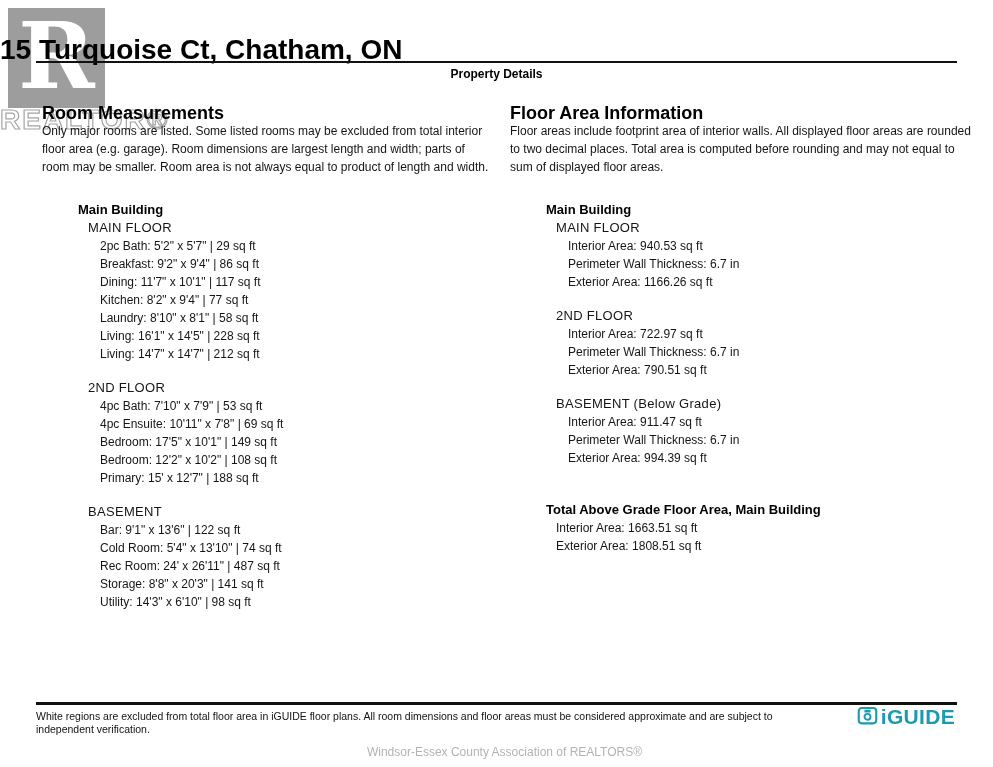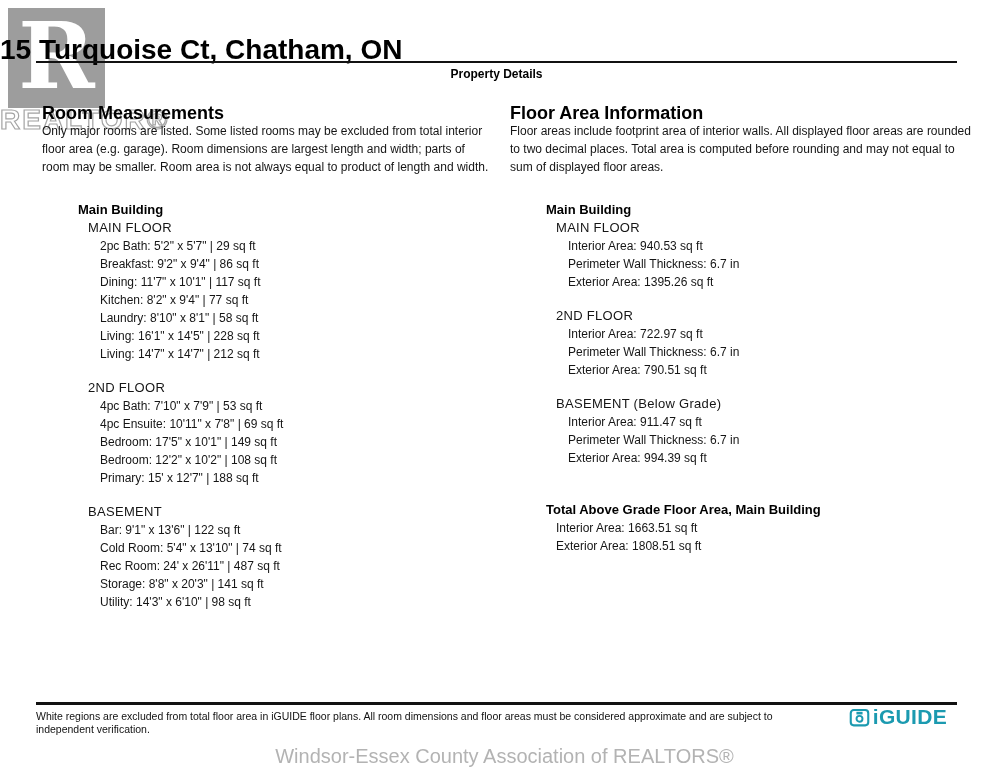--- a/index.html
+++ b/index.html
@@ -77,29 +77,29 @@
   
   .footer-divider {
     position:absolute; left:36px; top:702px; width:921px; height:3px;
     background:#111; z-index:1;
   }
   .footer-disclaimer {
     position:absolute; left:36px; top:710px; width:780px;
     font-size:10.5px; line-height:13px; color:#111; z-index:1;
   }
   .iguide-logo {
-    position:absolute; right:46px; top:705px;
-    display:flex; align-items:center; gap:3px; z-index:1;
+    position:absolute; right:38px; top:705px;
+    display:flex; align-items:flex-start; gap:3px; z-index:1;
   }
   .iguide-wordmark {
     font-size:21px; font-weight:bold; letter-spacing:0.3px;
   }
   .association-credit {
     position:absolute; left:0; top:745px; width:100%;
-    text-align:center; font-size:20px; color:#b3b3b3; z-index:1;padding-left:16px;
+    text-align:center; font-size:12px; color:#b3b3b3; z-index:1;padding-left:16px;
   }
 </style>
 </head>
 <body>
 
 <div class="watermark">
   <div class="wm-box">
     <span class="wm-letter">R</span>
   </div>
   <div class="wm-label">REALTOR®</div>
@@ -148,21 +148,21 @@
 <section class="col col-right">
   <h3 class="section-heading">Floor Area Information</h3>
   <p class="section-desc">Floor areas include footprint area of interior walls. All displayed floor areas are rounded to two decimal places. Total area is computed before rounding and may not equal to sum of displayed floor areas.</p>
 
   <div class="building-name">Main Building</div>
 
   <div class="floor-group">
     <div class="floor-name">MAIN FLOOR</div>
     <div class="item">Interior Area: 940.53 sq ft</div>
     <div class="item">Perimeter Wall Thickness: 6.7 in</div>
-    <div class="item">Exterior Area: 1395.26 sq ft</div>
+    <div class="item">Exterior Area: 1166.26 sq ft</div>
   </div>
 
   <div class="floor-group">
     <div class="floor-name">2ND FLOOR</div>
     <div class="item">Interior Area: 722.97 sq ft</div>
     <div class="item">Perimeter Wall Thickness: 6.7 in</div>
     <div class="item">Exterior Area: 790.51 sq ft</div>
   </div>
 
   <div class="floor-group">

